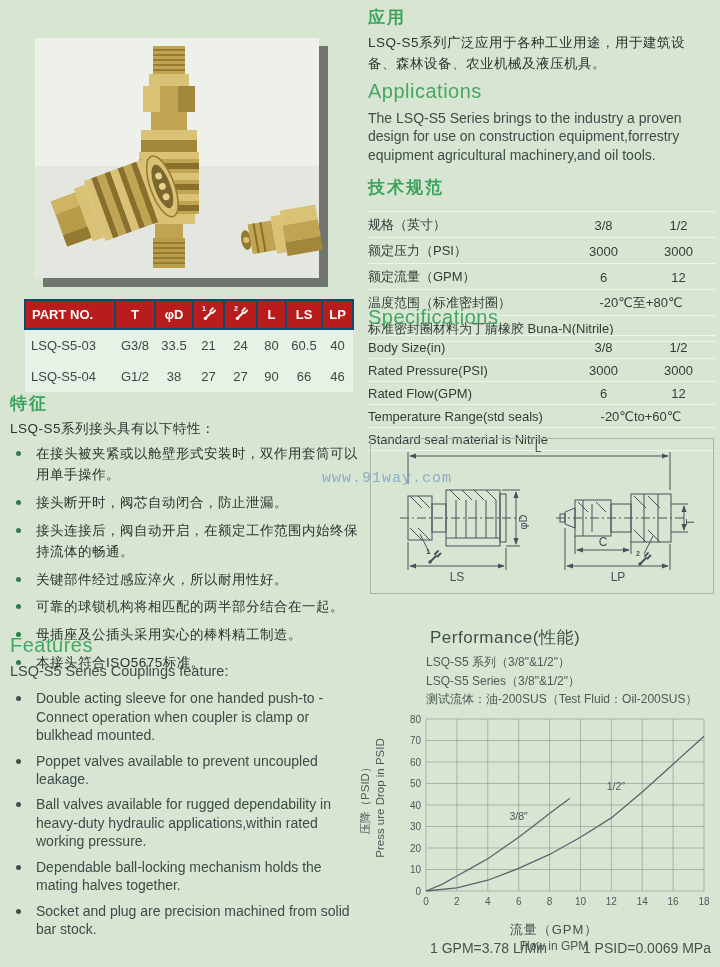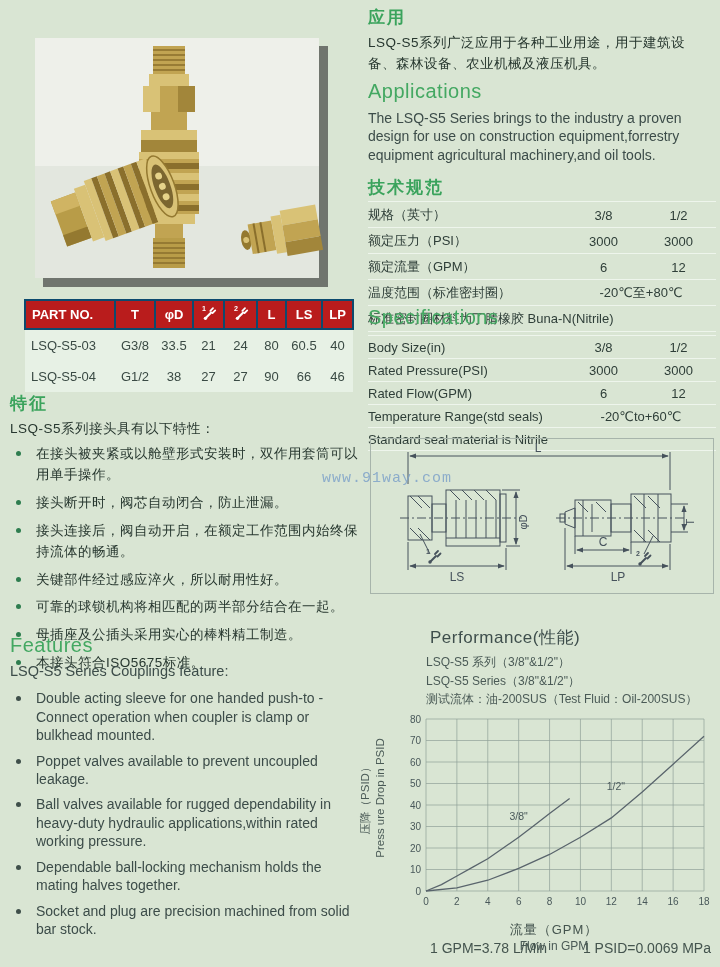--- a/index.html
+++ b/index.html
@@ -216,21 +216,21 @@
     <div class="body-cn" style="margin-top:4px;">LSQ-S5系列广泛应用于各种工业用途，用于建筑设备、森林设备、农业机械及液压机具。</div>
   </div>
 
   <div class="abs" style="left:368px;top:80px;width:346px;">
     <div class="h-en">Applications</div>
     <div class="body-en" style="margin-top:6px;">The LSQ-S5 Series brings to the industry a proven design for use on construction equipment,forrestry equipment agricultural machinery,and oil tools.</div>
   </div>
 
   <div class="abs" style="left:368px;top:176px;width:348px;">
     <div class="h-cn">技术规范</div>
-    <table class="spec-table" style="margin-top:2px;">
+    <table class="spec-table" style="margin-top:12px;">
       <tbody>
           <tr>
         <td class="spec-label">规格（英寸）</td>
         <td class="spec-v">3/8</td>
         <td class="spec-v">1/2</td>
       </tr>
       <tr>
         <td class="spec-label">额定压力（PSI）</td>
         <td class="spec-v">3000</td>
         <td class="spec-v">3000</td>

